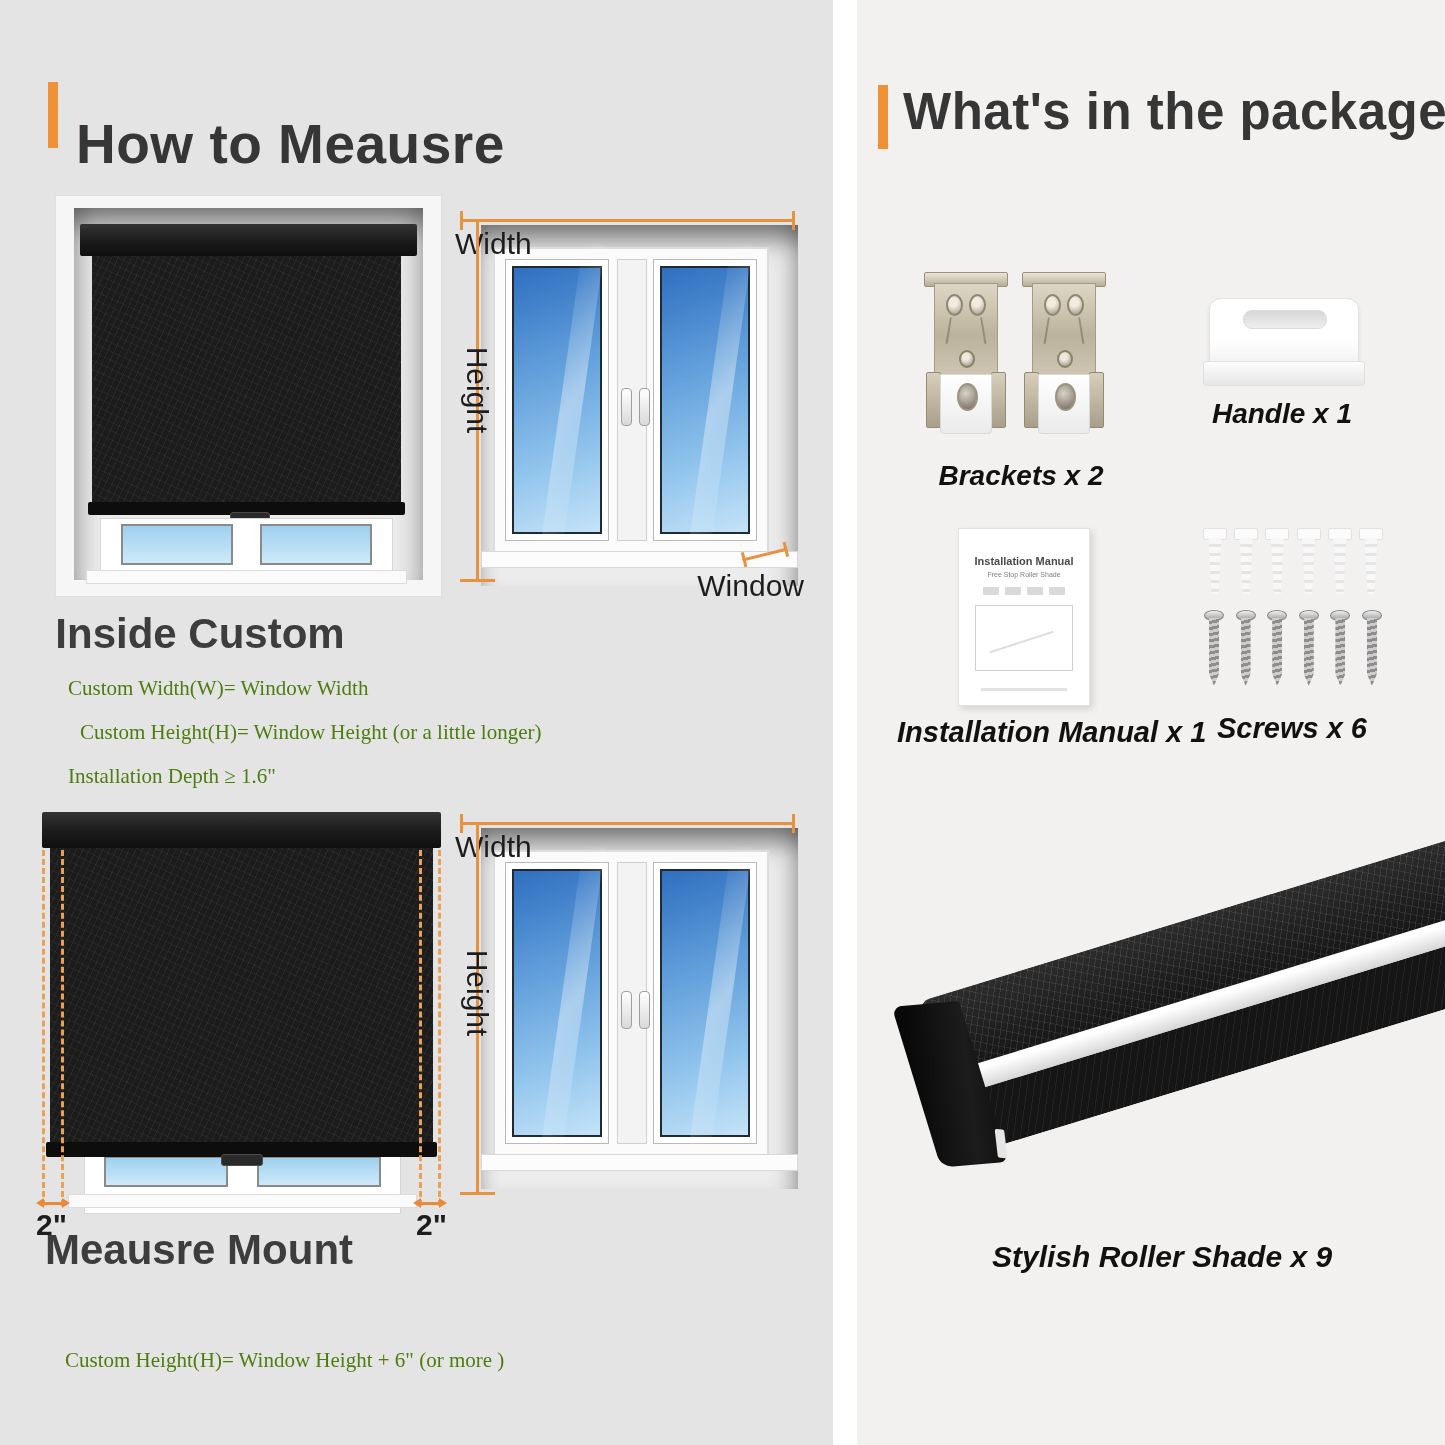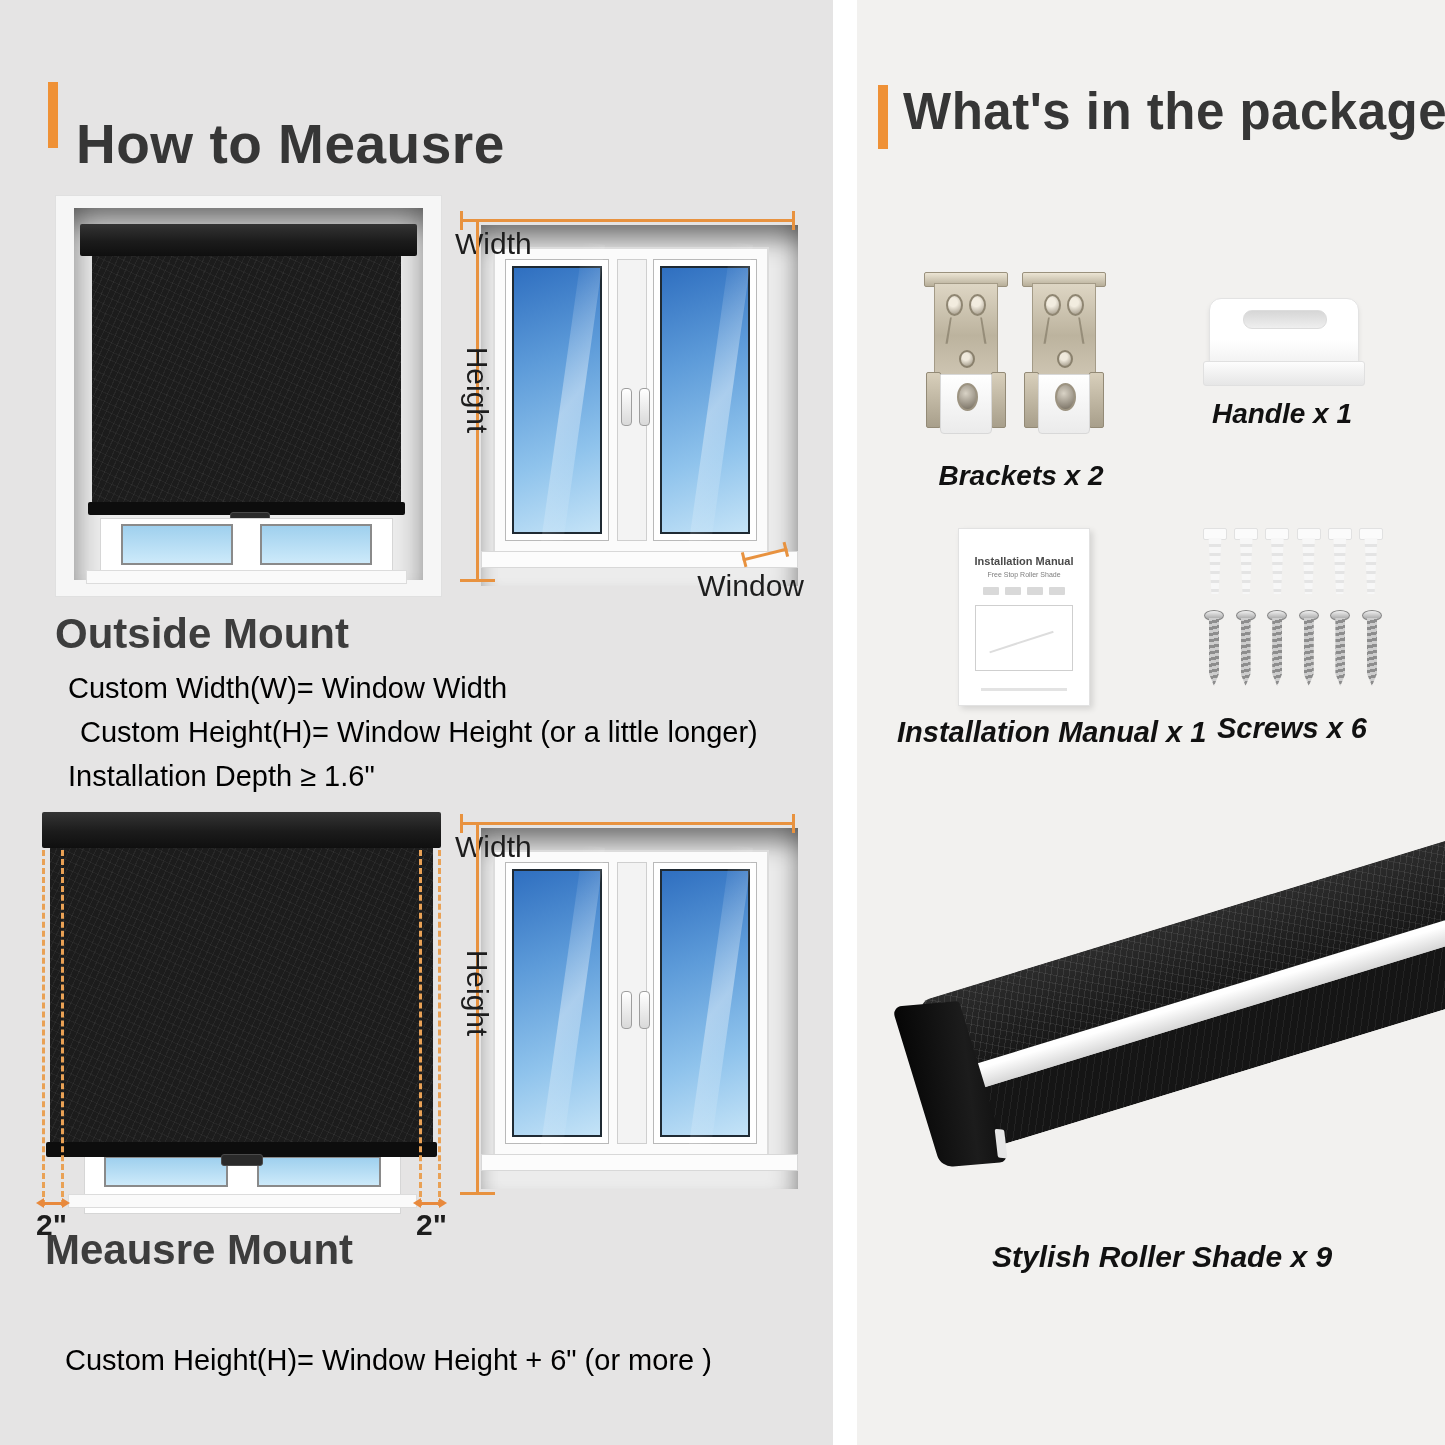--- a/index.html
+++ b/index.html
@@ -6,21 +6,21 @@
   body{width:1445px;height:1445px;position:relative;font-family:"Liberation Sans",sans-serif;background:#ffffff;overflow:hidden;}
   .abs{position:absolute;}
   
   .panel-left{position:absolute;left:0;top:0;width:833px;height:1445px;background:#e5e4e4;}
   .divider{position:absolute;left:833px;top:0;width:24px;height:1445px;background:#ffffff;}
   .panel-right{position:absolute;left:857px;top:0;width:588px;height:1445px;background:#f2f1ef;overflow:hidden;}
   
   .accent{position:absolute;width:10px;background:#ef9136;}
   .main-title{position:absolute;font-weight:bold;color:#363636;letter-spacing:0.5px;white-space:nowrap;}
   .section-title{position:absolute;font-weight:bold;color:#3d3d3d;font-size:42px;text-align:center;white-space:nowrap;}
-  .spec{position:absolute;color:#000000;font-size:29px;line-height:44px;white-space:pre;}
+  .spec{position:absolute;color:#4d7c0f;font-size:21px;line-height:44px;white-space:pre;font-family:Liberation Serif, serif;}
   .item-label{position:absolute;font-weight:bold;font-style:italic;color:#111;font-size:28px;text-align:center;white-space:nowrap;}
   
   .scene{position:absolute;}
   .opening{position:absolute;background:#ececec;box-shadow:inset 0 30px 30px -16px rgba(0,0,0,.55),inset 26px 0 26px -20px rgba(0,0,0,.25),inset -26px 0 26px -20px rgba(0,0,0,.22);}
   .cassette{position:absolute;background:linear-gradient(180deg,#343434,#1b1b1b 55%,#0f0f0f);border-radius:2px;}
   .fabric{position:absolute;background-color:#1c1c1c;background-image:repeating-linear-gradient(115deg,rgba(255,255,255,.05) 0 1px,transparent 1px 6px),repeating-linear-gradient(25deg,rgba(255,255,255,.04) 0 1px,transparent 1px 8px);}
   .bbar{position:absolute;background:#0d0d0d;border-radius:2px;}
   .tab{position:absolute;background:#2a2a2a;border:1px solid #4a4a4a;border-radius:3px;}
   .wlite{position:absolute;background:#fff;border:1px solid #d6d6d6;}
   .wl-pane{position:absolute;background:linear-gradient(180deg,#9fd0ee,#cdeafa);border:2px solid #8a8a8a;}
@@ -132,21 +132,21 @@
     </div>
     <div class="sill"></div>
     <div class="arrow-h"></div>
     <div class="dim-label width-label">Width</div>
     <div class="arrow-v"></div>
     <div class="dim-label height-label">Height</div>
     <div class="depth-mark"></div>
     <div class="dim-label depth-label">Window</div>
   </div>
 
-  <div class="section-title" style="left:55px;top:610px;width:290px;">Outside Mount</div>
+  <div class="section-title" style="left:55px;top:610px;width:290px;">Inside Custom</div>
   <div class="spec" style="left:68px;top:666px;">Custom Width(W)= Window Width</div>
   <div class="spec" style="left:80px;top:710px;">Custom Height(H)= Window Height (or a little longer)</div>
   <div class="spec" style="left:68px;top:754px;">Installation Depth ≥ 1.6"</div>
 
   <div class="scene" style="left:28px;top:798px;width:425px;height:442px;">
     <div class="wlite" style="left:56px;right:52px;top:352px;height:62px;">
       <div class="wl-pane" style="left:6%;width:38%;top:5px;bottom:26px;"></div>
       <div class="wl-pane" style="right:6%;width:38%;top:5px;bottom:26px;"></div>
     </div>
     <div class="sill-strip" style="left:40px;right:36px;top:396px;height:12px;"></div>

